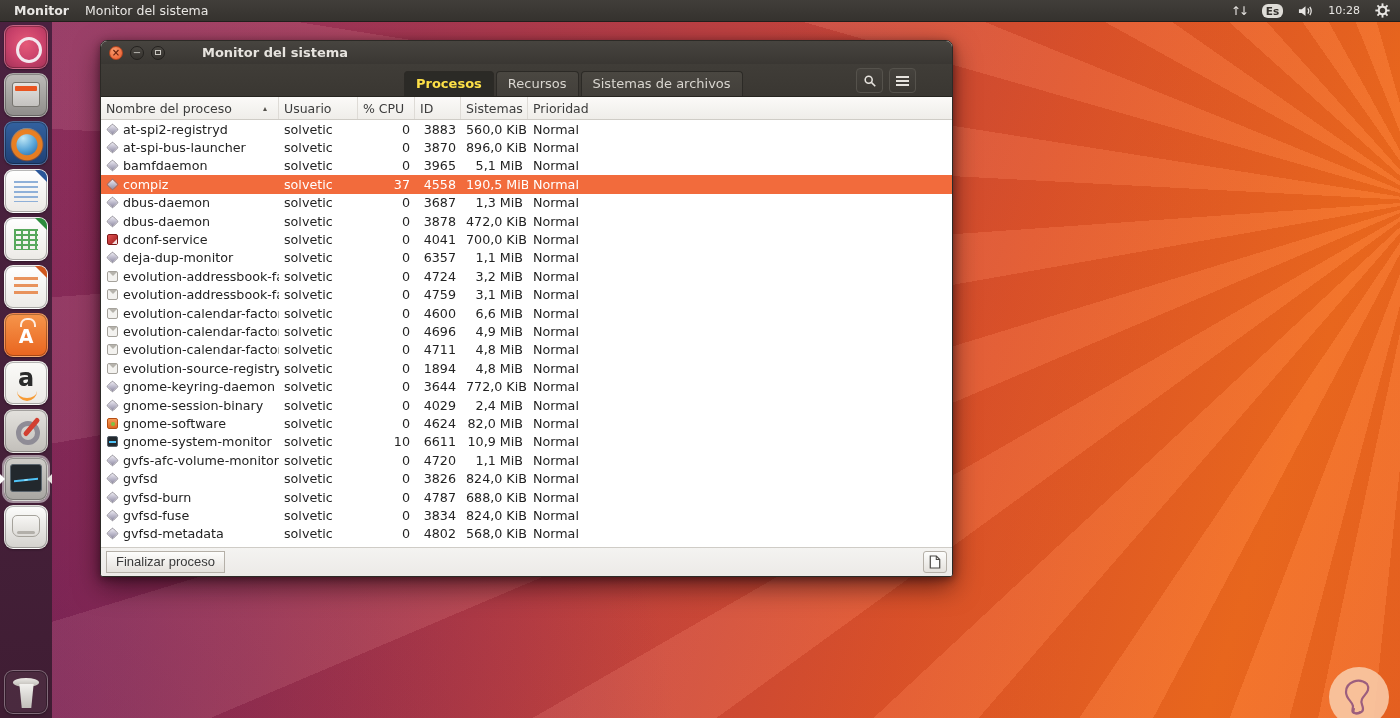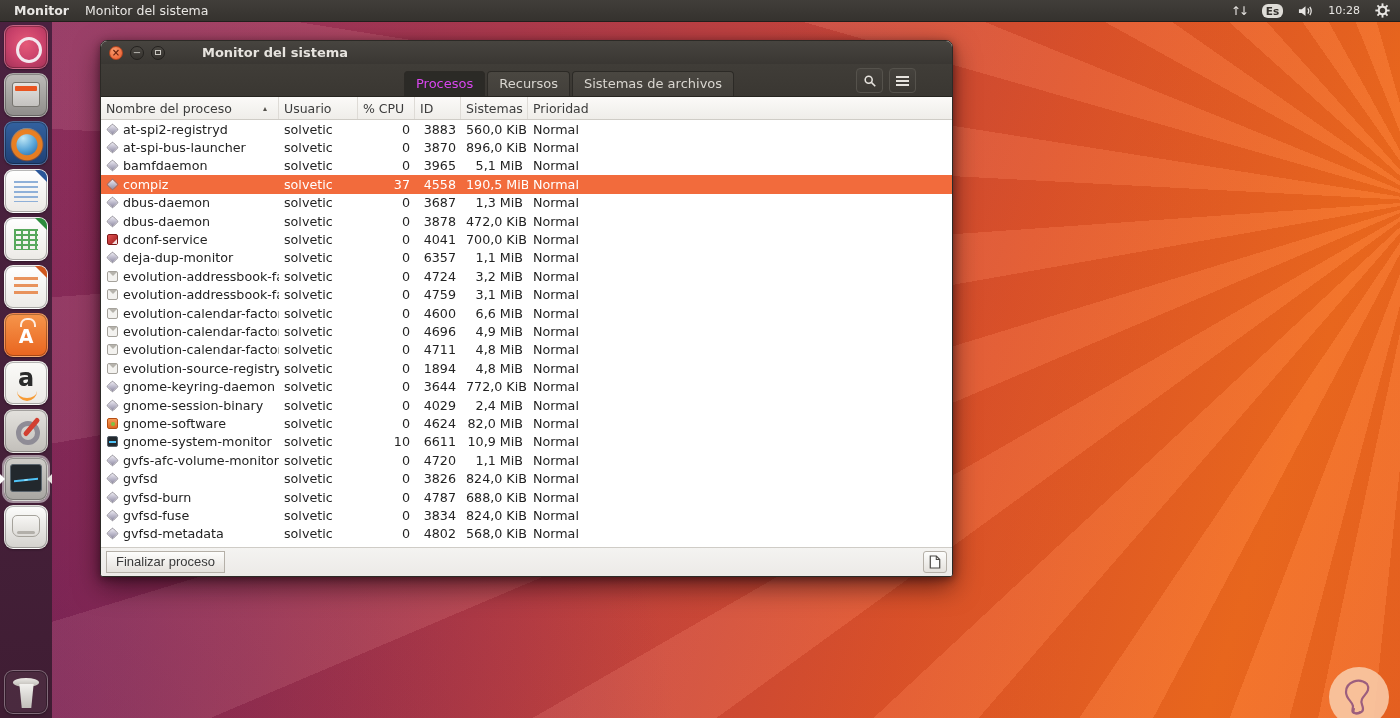--- a/index.html
+++ b/index.html
@@ -129,21 +129,21 @@
   .tabbar {
     height:33px; flex:none; background:linear-gradient(#403d38,#3a3732);
     border-bottom:1px solid #26241f; position:relative; display:flex; align-items:flex-end;
   }
   .tabstrip { position:absolute; left:303px; bottom:0; display:flex; }
   .tab {
     padding:4px 11px 5px; font-size:13px; color:#d9d6d0;
     background:linear-gradient(#4a4741,#423f3a); border:1px solid #2c2a26; border-bottom:none;
     border-radius:4px 4px 0 0; margin-right:2px; cursor:default;
   }
-  .tab.active { background:#2b2a26; color:#d946ef; }
+  .tab.active { background:#2b2a26; color:#fde047;font-weight:bold; }
   .hdr-btn {
     position:absolute; top:4px; width:27px; height:25px; border-radius:4px;
     background:linear-gradient(#45423d,#3b3833); border:1px solid #55524c;
     display:flex; align-items:center; justify-content:center;
   }
   .hdr-btn.search { right:69px; }
   .hdr-btn.menu { right:36px; flex-direction:column; gap:2px; }
   .hdr-btn.menu i { display:block; width:13px; height:2px; background:#e6e3de; }
 
   

